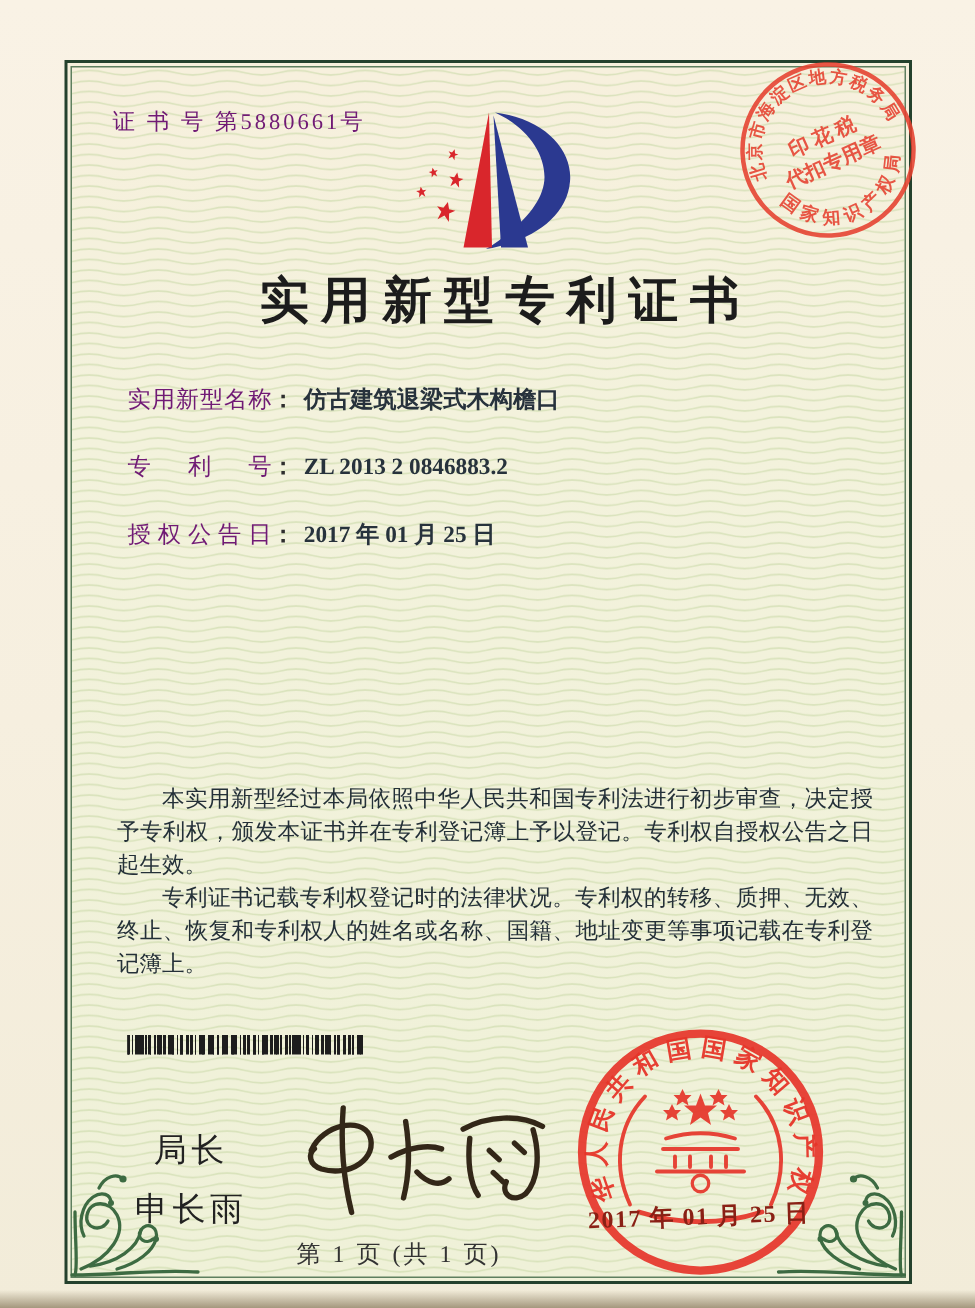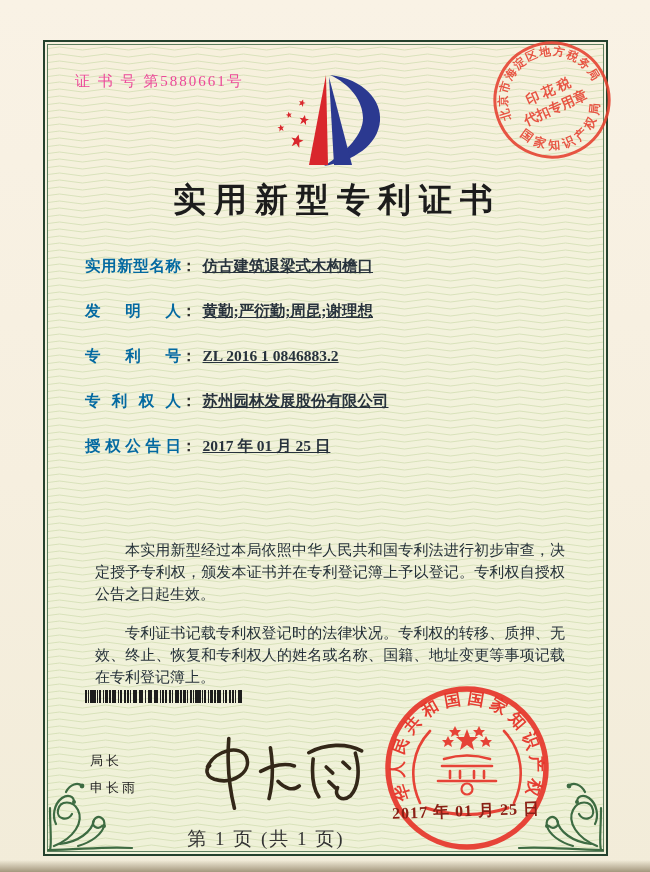--- a/index.html
+++ b/index.html
@@ -11,55 +11,55 @@
   }
   .scan-shadow{position:absolute;left:0;right:0;bottom:0;height:12px;
     background:linear-gradient(180deg,rgba(110,90,55,0),rgba(100,82,50,.55));z-index:9;}
   
   .frame{position:absolute;left:43px;top:40px;width:561px;height:812px;
     border:2px solid #24412d;background:linear-gradient(180deg,#f7f0dd 0%,#f3f2dc 30%,#eff1d8 100%);}
   .frame-inner{position:absolute;inset:2px;border:1px solid #5e7f5f;pointer-events:none;}
   .guilloche{position:absolute;inset:3px;width:calc(100% - 6px);height:calc(100% - 6px);}
   
   .layer{position:absolute;inset:0;z-index:2;}
-  .cert-number{position:absolute;left:75px;top:72px;font-size:15px;letter-spacing:2px;color:#ec4899;}
+  .cert-number{position:absolute;left:75px;top:72px;font-size:15px;letter-spacing:2px;color:#701a75;}
   .logo{position:absolute;left:268px;top:70px;width:130px;height:102px;}
   .title{position:absolute;left:12px;top:178px;width:650px;text-align:center;
     font-size:33px;font-weight:bold;letter-spacing:8px;color:#1c1c1c;}
   
   .fields{position:absolute;left:85px;top:256px;width:480px;font-size:15.5px;}
   .field-row{height:45px;white-space:nowrap;}
   .f-label{display:inline-block;width:96px;text-align:justify;text-align-last:justify;
-    font-weight:bold;color:#0369a1;vertical-align:top;}
+    font-weight:normal;color:#701a75;vertical-align:top;}
   .f-colon{font-weight:bold;color:#2e2e2e;}
-  .f-value{color:#27323c;font-weight:bold;margin-left:6px;text-decoration:underline;}
+  .f-value{color:#27323c;font-weight:bold;margin-left:6px;}
   
   .body-text{position:absolute;left:78px;top:522px;width:504px;font-size:15px;
     line-height:22px;color:#243038;text-align:justify;}
-  .body-text p{margin:17px;text-indent:2em;}
+  .body-text p{margin:0;text-indent:2em;}
   
   .barcode{position:absolute;left:85px;top:690px;width:158px;height:13px;
     background:
       repeating-linear-gradient(90deg,#1d1d1d 0 1px,transparent 1px 3px),
       repeating-linear-gradient(90deg,#1d1d1d 0 2px,transparent 2px 7px),
       repeating-linear-gradient(90deg,#1d1d1d 0 1px,transparent 1px 5px);}
   
-  .director{position:absolute;left:90px;top:752px;font-size:13px;letter-spacing:3px;
-    color:#222;font-family:Liberation Sans, sans-serif;}
+  .director{position:absolute;left:90px;top:752px;font-size:22px;letter-spacing:3px;
+    color:#222;font-family:Liberation Sans, sans-serif;text-align:center;}
   .director div{margin-bottom:9px;}
   .signature{position:absolute;left:195px;top:728px;width:180px;height:85px;transform:rotate(-2deg);}
   
   .seal{position:absolute;left:380px;top:681px;width:174px;height:174px;z-index:3;}
   .seal-date{position:absolute;left:392px;top:801px;width:160px;z-index:4;transform:rotate(-2deg);
     font-size:16px;font-weight:bold;letter-spacing:1px;color:#8a2015;}
   .tax-stamp{position:absolute;left:489px;top:37px;width:126px;height:126px;
     transform:rotate(-24deg);z-index:3;opacity:.88;}
   
   .page-footer{position:absolute;left:0;top:826px;width:532px;text-align:center;
-    font-size:19px;color:#333;letter-spacing:2px;}
+    font-size:16px;color:#333;letter-spacing:2px;}
   
   .corner{position:absolute;width:95px;height:95px;z-index:2;}
   .corner.bl{left:44px;top:758px;}
   .corner.br{left:512px;top:758px;transform:scaleX(-1);}
 </style>
 </head>
 <body>
 
 <div class="frame">
   <svg class="guilloche" xmlns="http://www.w3.org/2000/svg" preserveAspectRatio="none">
@@ -142,27 +142,21 @@
     <text x="63" y="76" text-anchor="middle" font-size="13.5" font-weight="bold" fill="#e6402f">代扣专用章</text>
   </svg>
 
   <div class="title">实用新型专利证书</div>
 
   <div class="fields">
     <div class="field-row">
       <span class="f-label">实用新型名称</span><span class="f-colon">：</span><span class="f-value">仿古建筑退梁式木构檐口</span>
     </div>
     <div class="field-row">
-      <span class="f-label">发明人</span><span class="f-colon">：</span><span class="f-value">黄勤;严衍勤;周昆;谢理想</span>
-    </div>
-    <div class="field-row">
-      <span class="f-label">专利号</span><span class="f-colon">：</span><span class="f-value">ZL 2016 1 0846883.2</span>
-    </div>
-    <div class="field-row">
-      <span class="f-label">专利权人</span><span class="f-colon">：</span><span class="f-value">苏州园林发展股份有限公司</span>
+      <span class="f-label">专利号</span><span class="f-colon">：</span><span class="f-value">ZL 2013 2 0846883.2</span>
     </div>
     <div class="field-row">
       <span class="f-label">授权公告日</span><span class="f-colon">：</span><span class="f-value">2017 年 01 月 25 日</span>
     </div>
   </div>
 
   <div class="body-text">
     <p>本实用新型经过本局依照中华人民共和国专利法进行初步审查，决定授予专利权，颁发本证书并在专利登记簿上予以登记。专利权自授权公告之日起生效。</p>
     <p>专利证书记载专利权登记时的法律状况。专利权的转移、质押、无效、终止、恢复和专利权人的姓名或名称、国籍、地址变更等事项记载在专利登记簿上。</p>
   </div>

